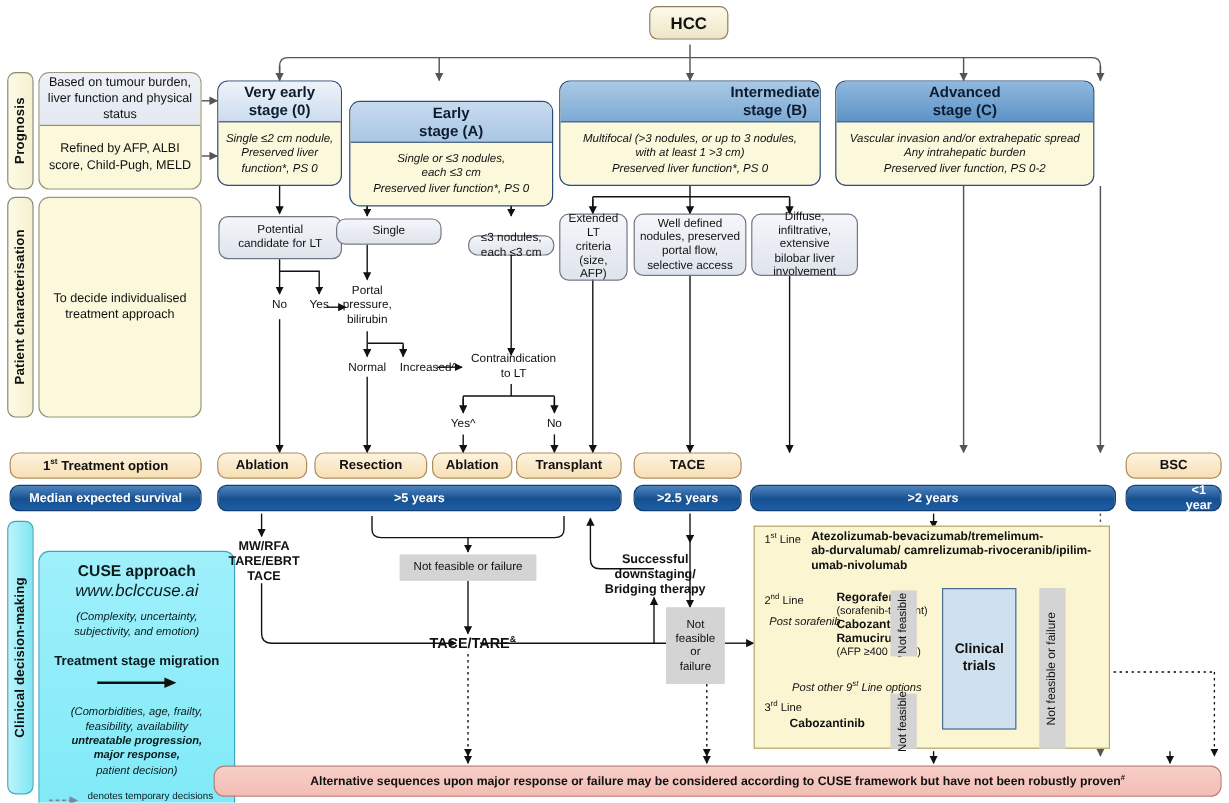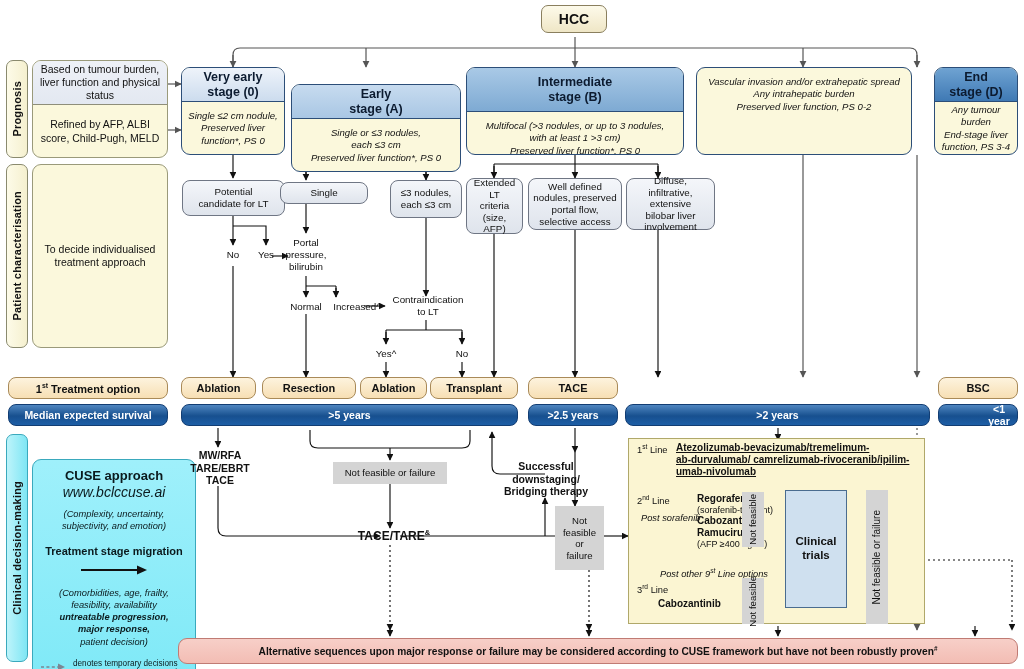--- a/index.html
+++ b/index.html
@@ -327,52 +327,47 @@
   <div class="stage sA" style="left:291px;top:84px;width:170px;height:88px;">
     <div class="hd" style="height:34px;">
       <div><span>Early</span><br><span>stage (A)</span></div>
     </div>
     <div class="bd" style="height:53px;font-style:italic;">
       <div><span>Single or ≤3 nodules,</span><br><span>each ≤3 cm</span><br><span>Preserved liver function*, PS 0</span></div>
     </div>
   </div>
 
   <div class="stage sB" style="left:466px;top:67px;width:218px;height:88px;">
-    <div class="hd" style="height:44px;">
+    <div class="hd" style="height:34px;justify-content:flex-end;">
       <div><span>Intermediate</span><br><span>stage (B)</span></div>
     </div>
     <div class="bd" style="height:53px;">
       <div><span>Multifocal (&gt;3 nodules, or up to 3 nodules,</span><br><span>with at least 1 &gt;3 cm)</span><br><span>Preserved liver function*, PS 0</span></div>
     </div>
   </div>
 
   <div class="stage sC" style="left:696px;top:67px;width:216px;height:88px;">
+    <div class="hd" style="height:34px;">
+      <div><span>Advanced</span><br><span>stage (C)</span></div>
+    </div>
     <div class="bd" style="height:53px;">
       <div><span>Vascular invasion and/or extrahepatic spread</span><br><span>Any intrahepatic burden</span><br><span>Preserved liver function, PS 0-2</span></div>
     </div>
   </div>
 
-  <div class="stage sD" style="left:934px;top:67px;width:84px;height:88px;">
-    <div class="hd" style="height:34px;">
-      <div><span>End</span><br><span>stage (D)</span></div>
-    </div>
-    <div class="bd" style="height:53px;">
-      <div><span>Any tumour burden</span><br><span>End-stage liver</span><br><span>function, PS 3-4</span></div>
-    </div>
-  </div>
 
   <div class="pill" style="left:182px;top:180px;width:103px;height:36px;">
     <div><span>Potential</span><br><span>candidate for LT</span></div>
   </div>
 
   <div class="pill" style="left:280px;top:182px;width:88px;height:22px;">
     <span>Single</span>
   </div>
 
-  <div class="pill" style="left:390px;top:180px;width:72px;height:38px;">
+  <div class="pill" style="left:390px;top:196px;width:72px;height:17px;">
     <div><span>≤3 nodules,</span><br><span>each ≤3 cm</span></div>
   </div>
 
   <div class="pill" style="left:466px;top:178px;width:57px;height:56px;">
     <div><span>Extended</span><br><span>LT</span><br><span>criteria</span><br><span>(size, AFP)</span></div>
   </div>
 
   <div class="pill" style="left:528px;top:178px;width:94px;height:52px;">
     <div><span>Well defined</span><br><span>nodules, preserved</span><br><span>portal flow,</span><br><span>selective access</span></div>
   </div>
@@ -501,21 +496,21 @@
 
   <div class="grey" style="left:555px;top:506px;width:49px;height:64px;">
     <div><span>Not</span><br><span>feasible</span><br><span>or</span><br><span>failure</span></div>
   </div>
 
   <div class="syspanel" style="left:628px;top:438px;width:297px;height:186px;"></div>
 
   <div class="lineLbl" style="left:637px;top:443px;">
     <span>1</span><sup>st</sup><span> Line</span>
   </div>
-  <div class="drug" style="left:676px;top:442px;width:244px;text-decoration:underline;">
+  <div class="drug" style="left:676px;top:442px;width:244px;">
     <b>Atezolizumab-bevacizumab/tremelimum-</b><br>
     <b>ab-durvalumab/ camrelizumab-rivoceranib/ipilim-</b><br>
     <b>umab-nivolumab</b>
   </div>
 
   <div class="lineLbl" style="left:637px;top:494px;">
     <span>2</span><sup>nd</sup><span> Line</span>
   </div>
   <div class="lineLbl ital" style="left:641px;top:513px;"><span>Post sorafenib</span></div>
 

